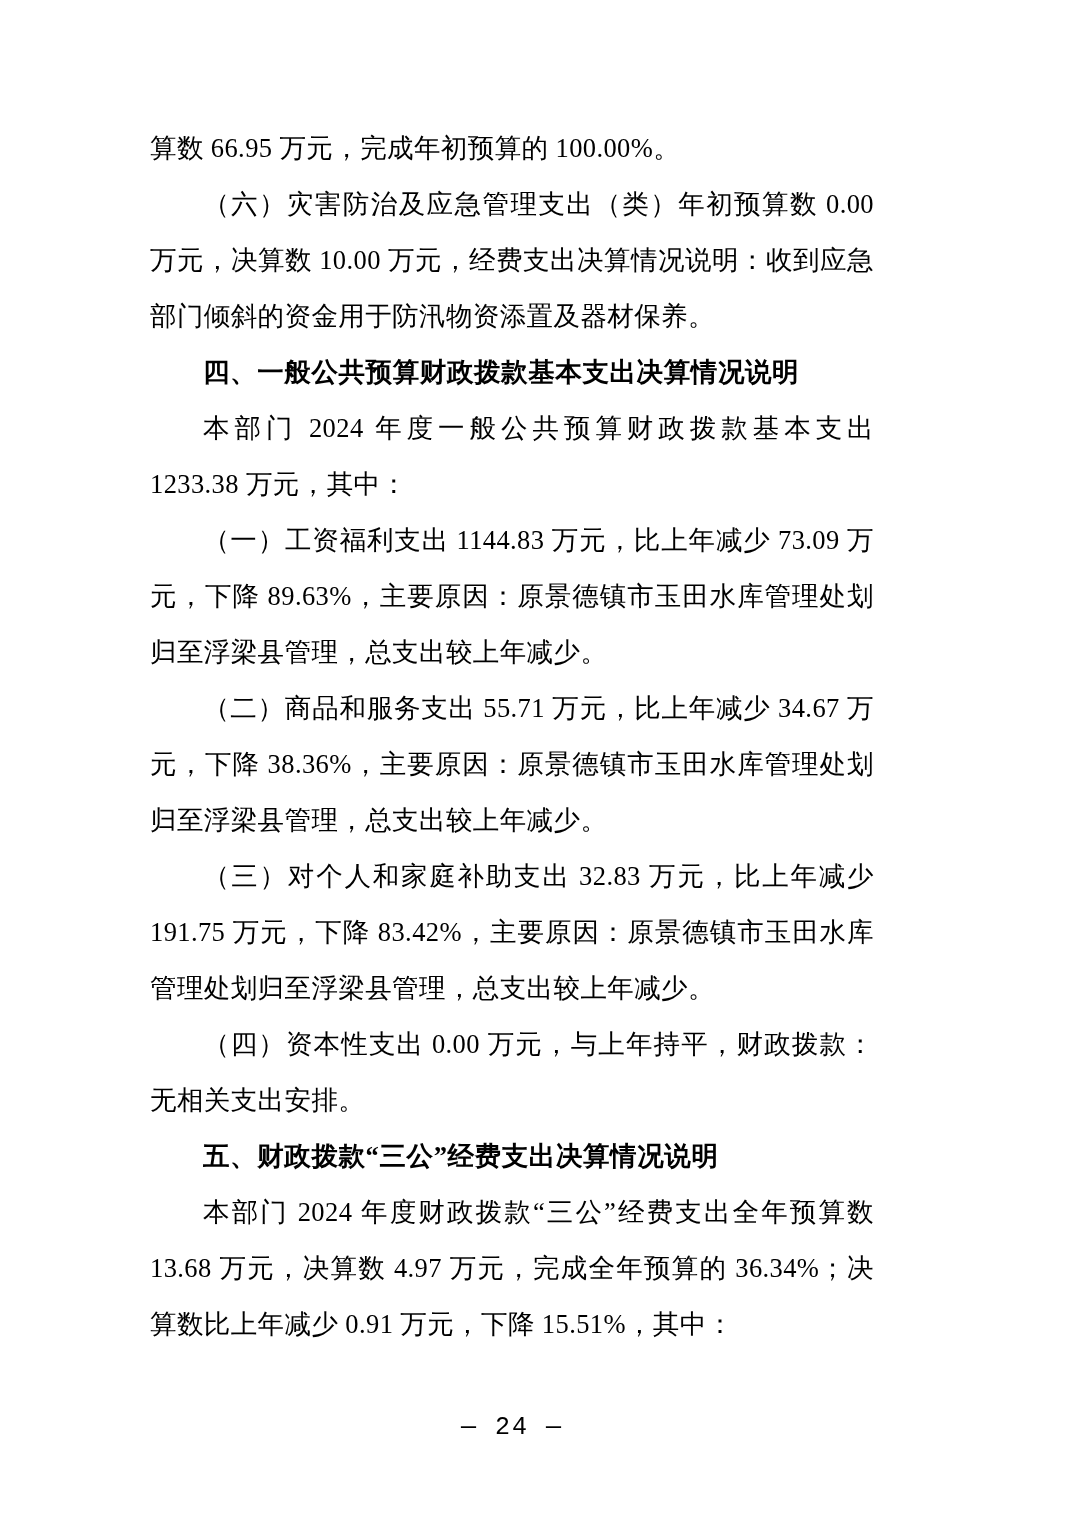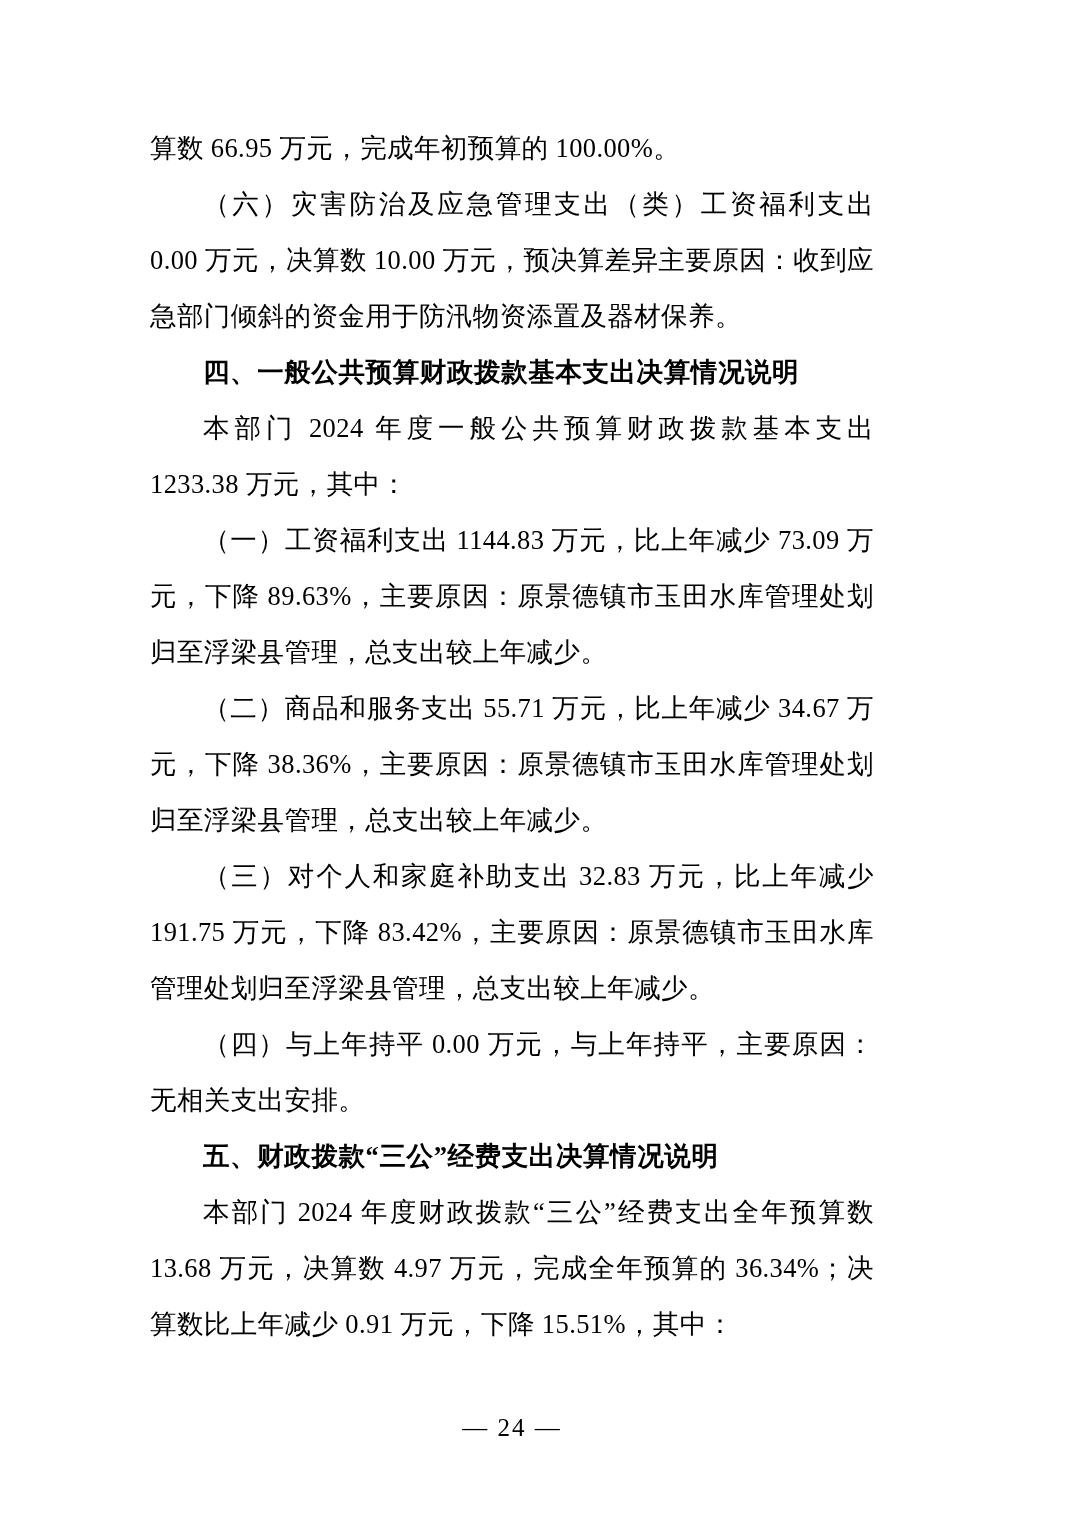--- a/index.html
+++ b/index.html
@@ -39,36 +39,36 @@
     margin: 0;
   }
   .pager {
     position: absolute;
     left: 0;
     right: 0;
     bottom: 78px;
     text-align: center;
     font-size: 25px;
     letter-spacing: 2px;
-    font-family: Liberation Serif, serif;
+    font-family: Liberation Mono, monospace;
   }
 </style>
 </head>
 <body>
 
 <div class="page">
 
   <div class="body-text">
     <p class="no-indent">算数 66.95 万元，完成年初预算的 100.00%。</p>
-    <p class="indent">（六）灾害防治及应急管理支出（类）工资福利支出 0.00 万元，决算数 10.00 万元，预决算差异主要原因：收到应急部门倾斜的资金用于防汛物资添置及器材保养。</p>
+    <p class="indent">（六）灾害防治及应急管理支出（类）年初预算数 0.00 万元，决算数 10.00 万元，经费支出决算情况说明：收到应急部门倾斜的资金用于防汛物资添置及器材保养。</p>
     <p class="heading">四、一般公共预算财政拨款基本支出决算情况说明</p>
     <p class="indent">本部门 2024 年度一般公共预算财政拨款基本支出 1233.38 万元，其中：</p>
     <p class="indent">（一）工资福利支出 1144.83 万元，比上年减少 73.09 万元，下降 89.63%，主要原因：原景德镇市玉田水库管理处划归至浮梁县管理，总支出较上年减少。</p>
     <p class="indent">（二）商品和服务支出 55.71 万元，比上年减少 34.67 万元，下降 38.36%，主要原因：原景德镇市玉田水库管理处划归至浮梁县管理，总支出较上年减少。</p>
     <p class="indent">（三）对个人和家庭补助支出 32.83 万元，比上年减少 191.75 万元，下降 83.42%，主要原因：原景德镇市玉田水库管理处划归至浮梁县管理，总支出较上年减少。</p>
-    <p class="indent">（四）与上年持平 0.00 万元，与上年持平，主要原因：无相关支出安排。</p>
+    <p class="indent">（四）资本性支出 0.00 万元，与上年持平，财政拨款：无相关支出安排。</p>
     <p class="heading">五、财政拨款“三公”经费支出决算情况说明</p>
     <p class="indent">本部门 2024 年度财政拨款“三公”经费支出全年预算数 13.68 万元，决算数 4.97 万元，完成全年预算的 36.34%；决算数比上年减少 0.91 万元，下降 15.51%，其中：</p>
   </div>
 
   <div class="pager">— 24 —</div>
 
 </div>
 
 </body></html>

